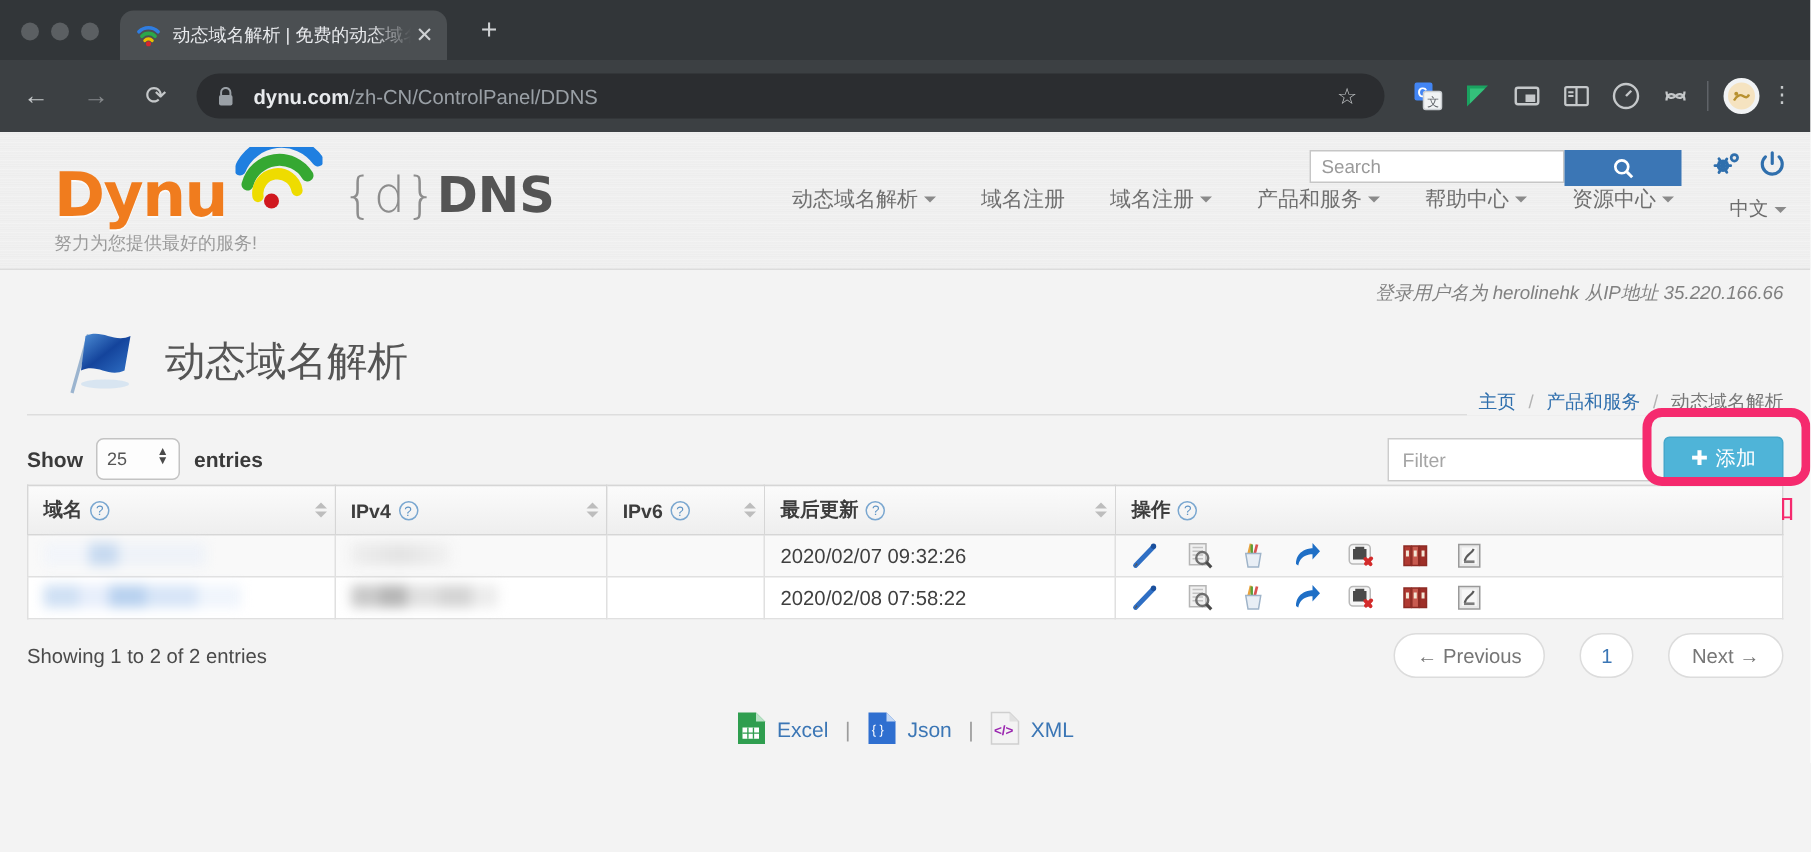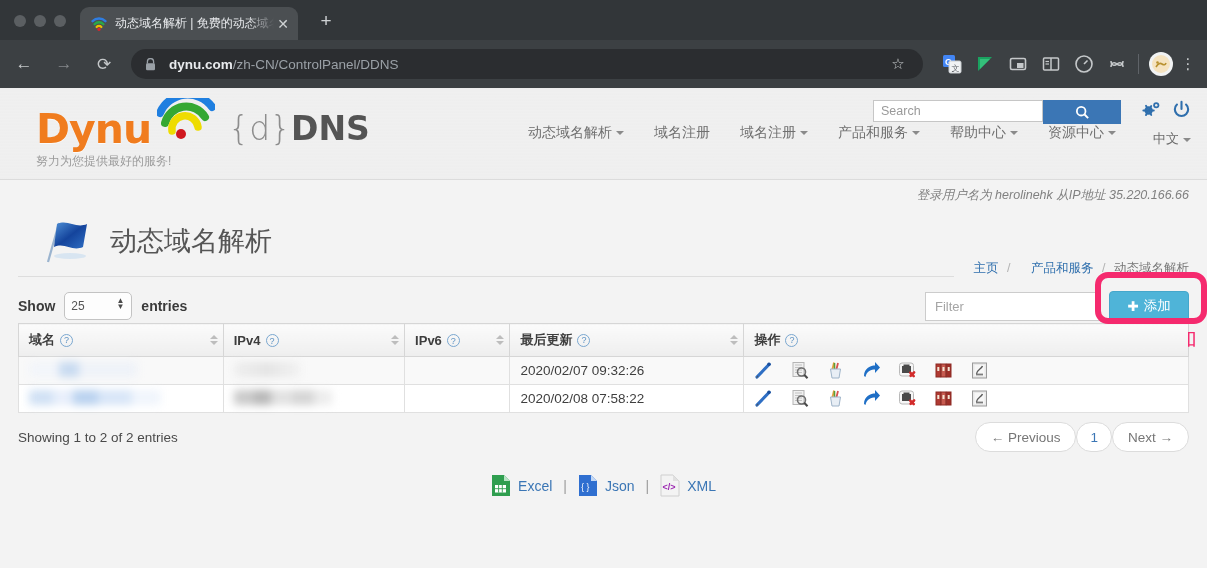--- a/index.html
+++ b/index.html
@@ -128,27 +128,27 @@
 
   .title-wrap { display: flex; align-items: center; padding: 12px 0 0 42px; height: 62px; }
   .flag { width: 56px; height: 48px; position: relative; flex: 0 0 56px; }
   .page-title { font-size: 27px; color: #555; margin-left: 12px; font-weight: 400; }
 
   .rule { height: 1px; background: #dddddd; margin: 10px 18px 0 18px; }
   .breadcrumb {
     position: absolute; right: 18px; top: 172px; font-size: 12.5px; color: #777;
     background: #f3f3f3; padding-left: 8px;
   }
-  .breadcrumb a { color: #2f6fad; text-decoration: none; margin-left: 12px; }
+  .breadcrumb a { color: #2f6fad; text-decoration: none; }
   .breadcrumb .sep { color: #b3b3b3; margin: 0 5px; }
 
   .controls { display: flex; align-items: center; padding: 12px 18px 0 18px; height: 46px; position: relative;}
   .show-label { font-size: 14px; font-weight: bold; color: #3a3a3a; }
   .entries-select {
-    margin: 0 9px; width: 68px; height: 28px; border: 1px solid #c3c3c3; border-radius: 5px;
+    margin: 0 9px; width: 56px; height: 28px; border: 1px solid #c3c3c3; border-radius: 5px;
     background: #fdfdfd; font-size: 12px; color: #555; display: flex; align-items: center;
     padding: 0 6px; position: relative;
   }
   .stepper { position: absolute; right: 7px; top: 5px; line-height: 6px; color: #4a4a4a; font-size: 8px; }
   .entries-word { font-size: 14px; font-weight: bold; color: #3a3a3a; }
 
   .right-controls { margin-left: auto; display: flex; align-items: center; }
   .filter-input {
     width: 175px; height: 29px; border: 1px solid #ccc; background: #fff;
     font-size: 13px; color: #555; padding: 0 9px; outline: none; font-family: inherit;
@@ -194,21 +194,21 @@
   }
   tbody tr.odd td { background: #f9f9f9; }
   tbody tr.even td { background: #ffffff; }
 
   .blur-a { display:inline-block; height: 15px; border-radius: 2px; filter: blur(4px); }
   .actions { display: flex; align-items: center; gap: 17px; }
   .aicon { width: 19px; height: 19px; position: relative; flex: 0 0 19px; }
 
   .footrow { display: flex; align-items: center; padding: 9px 18px 0 18px; }
   .showing { font-size: 13.5px; color: #4a4a4a; }
-  .pager { margin-left: auto; display: flex; gap: 0; }
+  .pager { margin-left: auto; display: flex; gap: 23px; }
   .pgbtn {
     min-width: 38px; height: 30px; border: 1px solid #dcdcdc; border-radius: 16px;
     background: #fff; color: #767676; font-size: 13.5px;
     display: flex; align-items: center; justify-content: center; padding: 0 15px;
   }
   .pgbtn.num { color: #3b76b5; padding: 0 13px; min-width: 32px;}
 
   .exports {
     display: flex; align-items: center; justify-content: center; gap: 8px;
     margin-top: 22px; font-size: 14px; color: #3b76b5;

